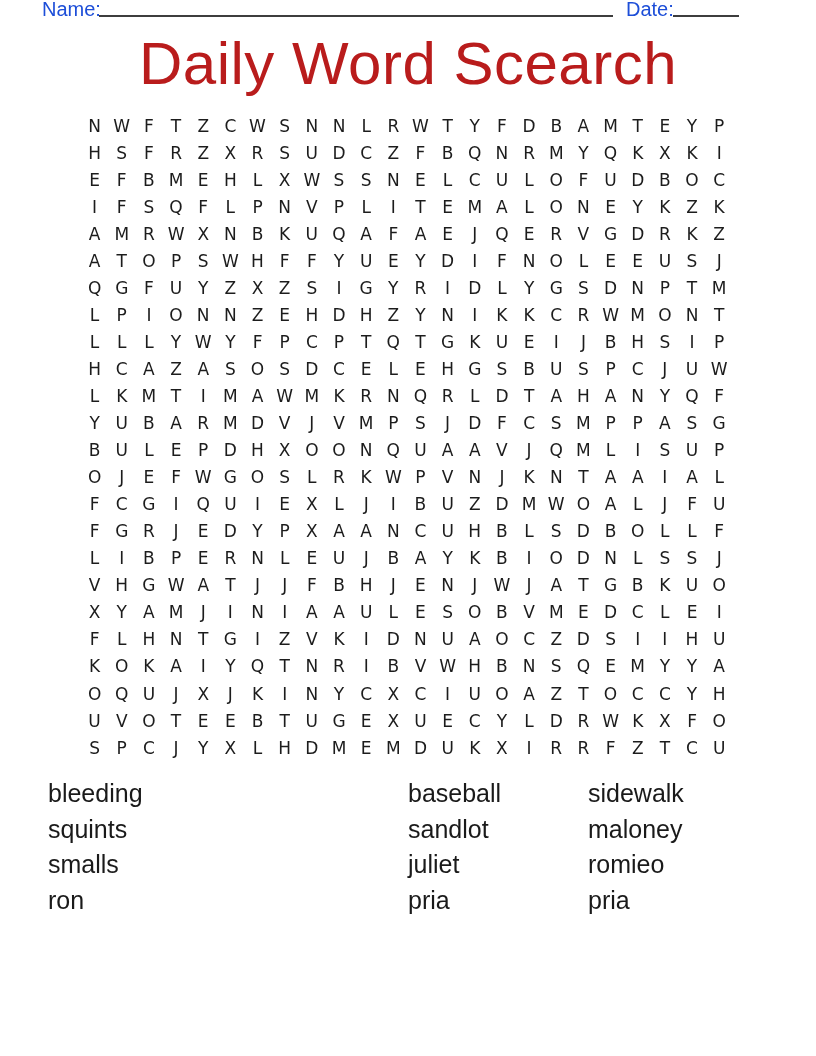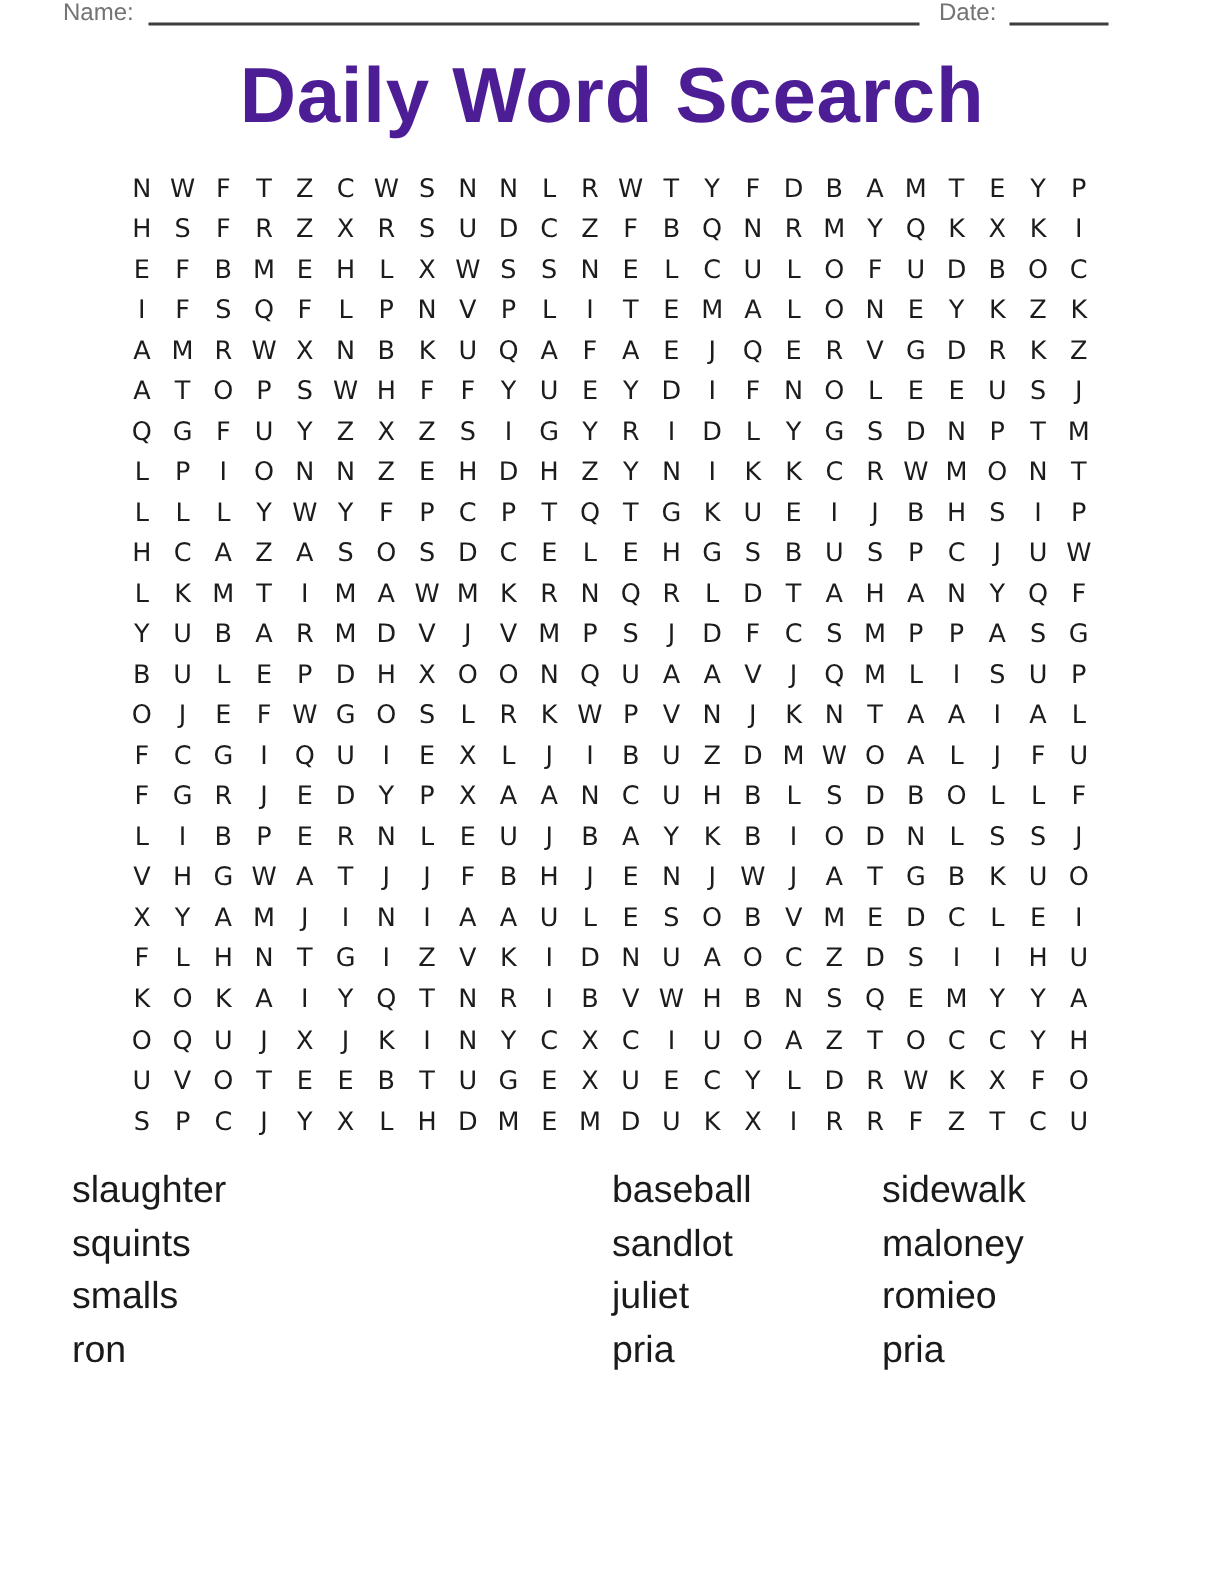--- a/index.html
+++ b/index.html
@@ -15,45 +15,45 @@
     font-family: "Liberation Sans", sans-serif;
     color: #1a1a1a;
   }
   .page {
     position: absolute;
     inset: 0;
     background: #ffffff;
   }
   .hdr-label {
     position: absolute;
-    font-size: 16px;
+    font-size: 20px;
     line-height: 18px;
-    color: #737373;
+    color: #1d4ed8;
     font-family: "Liberation Sans", sans-serif;
   }
   .name-label { left: 42px; top: 0px; }
   .date-label { left: 626px; top: 0px; }
   .blank-line {
     position: absolute;
     height: 0;
     border-bottom: 2px solid #3d3d3d;
   }
   .name-line { left: 99px; top: 15px; width: 514px; }
   .date-line { left: 673px; top: 15px; width: 66px; }
   .title {
     position: absolute;
     left: 0;
     right: 0;
     top: 38px;
     margin: 0;
     text-align: center;
-    font-size: 52px;
+    font-size: 60px;
     line-height: 52px;
-    font-weight: 700;
-    color: #4c1d95;
+    font-weight: 400;
+    color: #b91c1c;
     font-family: "Liberation Sans", sans-serif;
     letter-spacing: 0.5px;
   }
   .grid {
     position: absolute;
     left: 81px;
     top: 112px;
     display: grid;
     grid-template-columns: repeat(24, 27.17px);
     grid-auto-rows: 27.05px;
@@ -673,21 +673,21 @@
       <span class="cell">R</span>
       <span class="cell">F</span>
       <span class="cell">Z</span>
       <span class="cell">T</span>
       <span class="cell">C</span>
       <span class="cell">U</span>
     </div>
 
   <div class="words" id="word-list">
       <div class="word-col" style="left: 48px;">
-        <span class="word">slaughter</span>
+        <span class="word">bleeding</span>
         <span class="word">squints</span>
         <span class="word">smalls</span>
         <span class="word">ron</span>
       </div>
       <div class="word-col" style="left: 408px;">
         <span class="word">baseball</span>
         <span class="word">sandlot</span>
         <span class="word">juliet</span>
         <span class="word">pria</span>
       </div>

